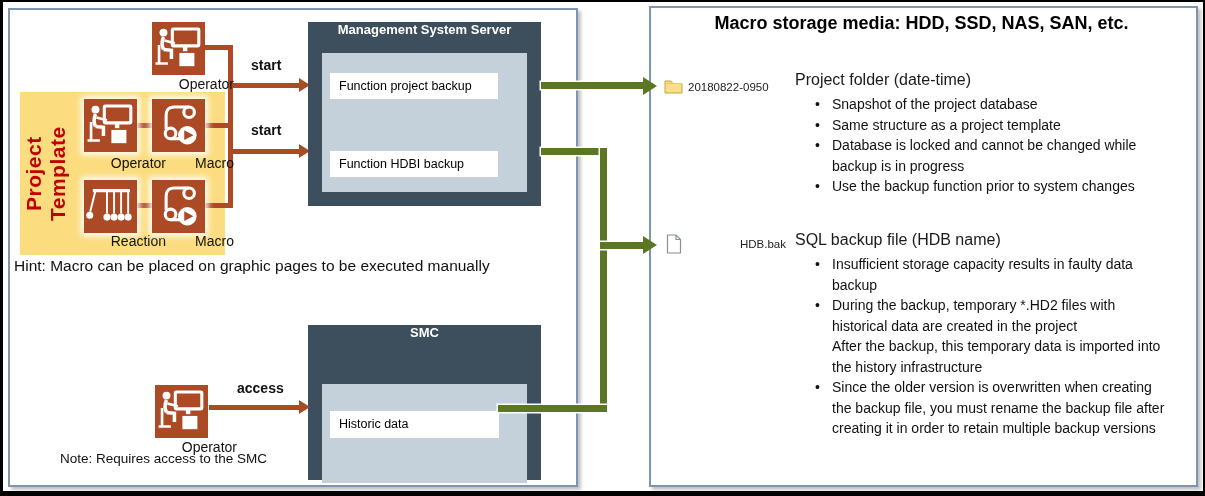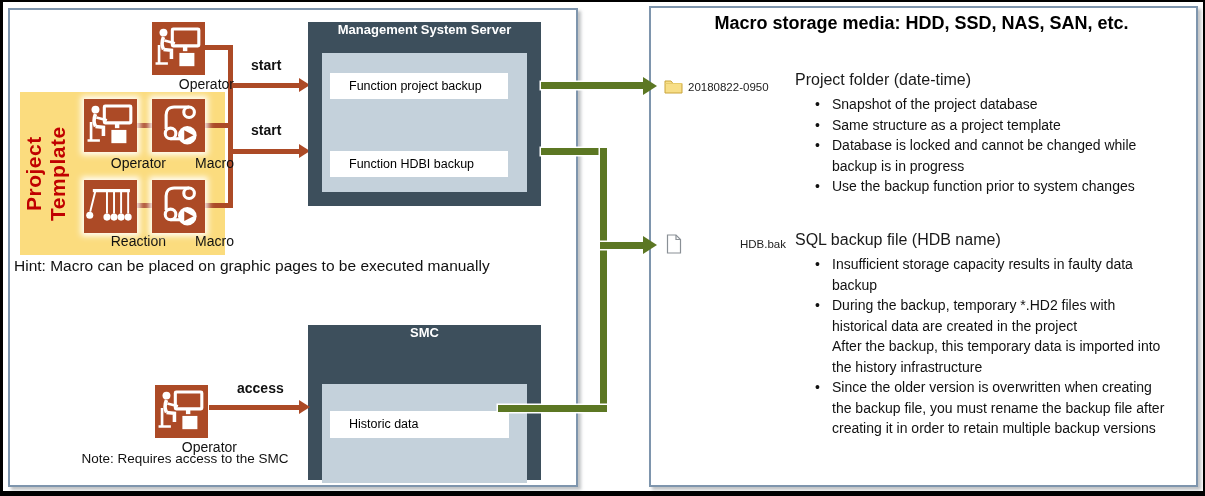--- a/index.html
+++ b/index.html
@@ -30,29 +30,29 @@
             text-align:center;letter-spacing:.5px;z-index:2;}
 
   .rline{position:absolute;background:#AC4A26;z-index:2;}
   .arrow-r{position:absolute;width:0;height:0;border-top:7px solid transparent;
            border-bottom:7px solid transparent;border-left:11px solid #AC4A26;z-index:2;}
   .flow-label{position:absolute;font-size:14px;font-weight:bold;color:#111;z-index:3;}
 
   .darkbox{position:absolute;background:#3D4F5C;color:#fff;z-index:2;}
   .darkbox .dtitle{width:100%;text-align:center;font-weight:bold;font-size:13px;line-height:16px;}
   .innerbox{position:absolute;background:#C4D1DB;}
-  .wrow{position:absolute;background:#fff;color:#000;font-size:12.5px;line-height:26px;padding-left:19px;
+  .wrow{position:absolute;background:#fff;color:#000;font-size:12.5px;line-height:26px;padding-left:9px;
         white-space:nowrap;overflow:hidden;}
 
   .gline{position:absolute;background:#5C7723;box-shadow:0 0 0 1.5px #fff;z-index:5;}
   .arrow-g{position:absolute;width:0;height:0;border-top:9px solid transparent;
            border-bottom:9px solid transparent;border-left:14px solid #5C7723;z-index:6;}
 
   .hint{position:absolute;left:14px;top:257px;font-size:15.5px;color:#111;z-index:3;white-space:nowrap;}
-  .note{position:absolute;left:60px;top:451px;width:250px;text-align:center;font-size:13.5px;color:#111;z-index:3;}
+  .note{position:absolute;left:60px;top:451px;width:250px;font-size:13.5px;color:#111;z-index:3;}
 
   
   .rp-title{position:absolute;left:649px;top:13px;width:545px;text-align:center;
             font-size:18px;font-weight:bold;color:#000;z-index:3;}
   .fs-icon{position:absolute;z-index:6;}
   .fs-icon svg{display:block;}
   .fs-label{position:absolute;font-size:11.5px;color:#222;z-index:6;white-space:nowrap;}
   .heading{position:absolute;font-size:16px;color:#1a1a1a;z-index:3;white-space:nowrap;}
   .bullets{position:absolute;width:360px;z-index:3;}
   .bullet{position:relative;padding-left:20px;font-size:14px;line-height:20.5px;color:#111;}

